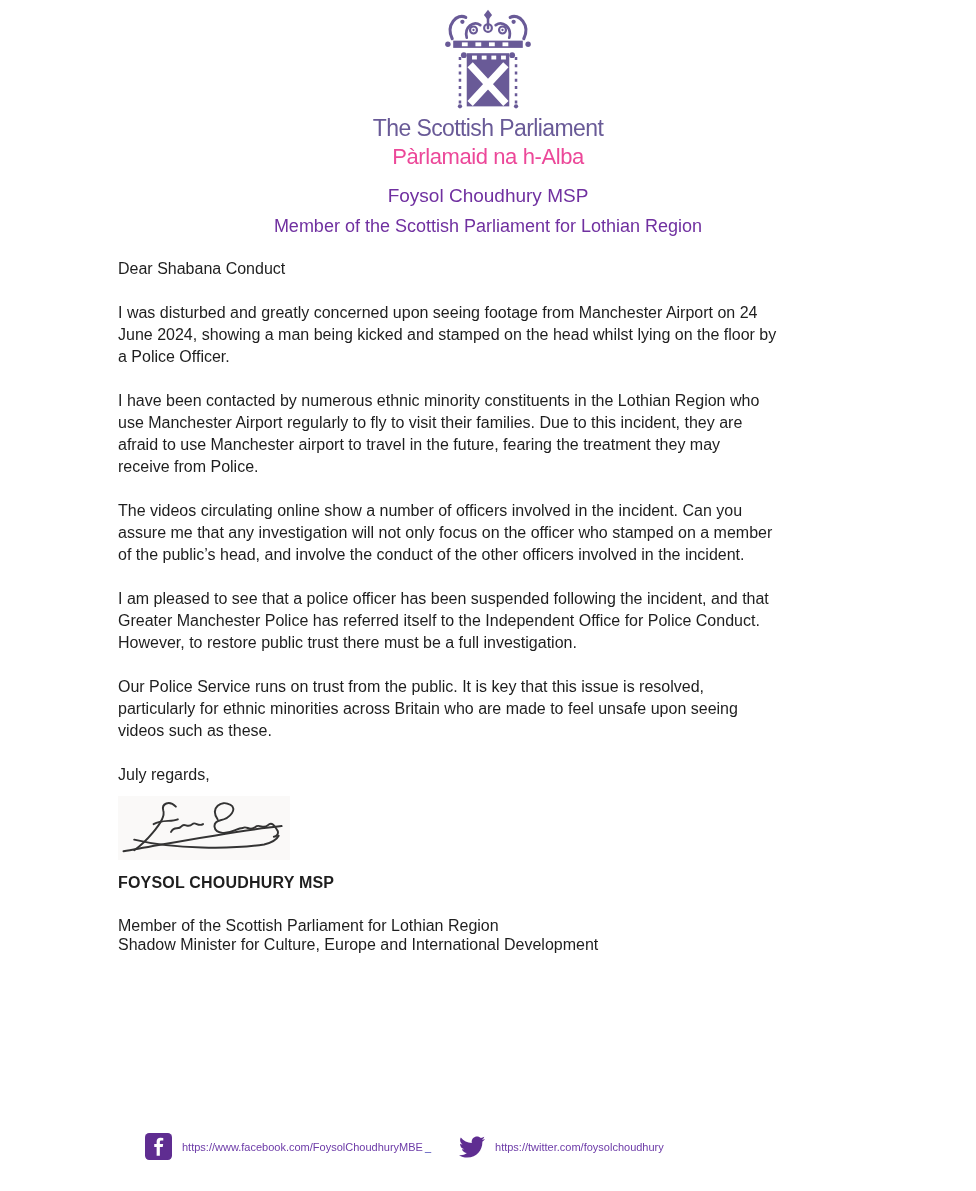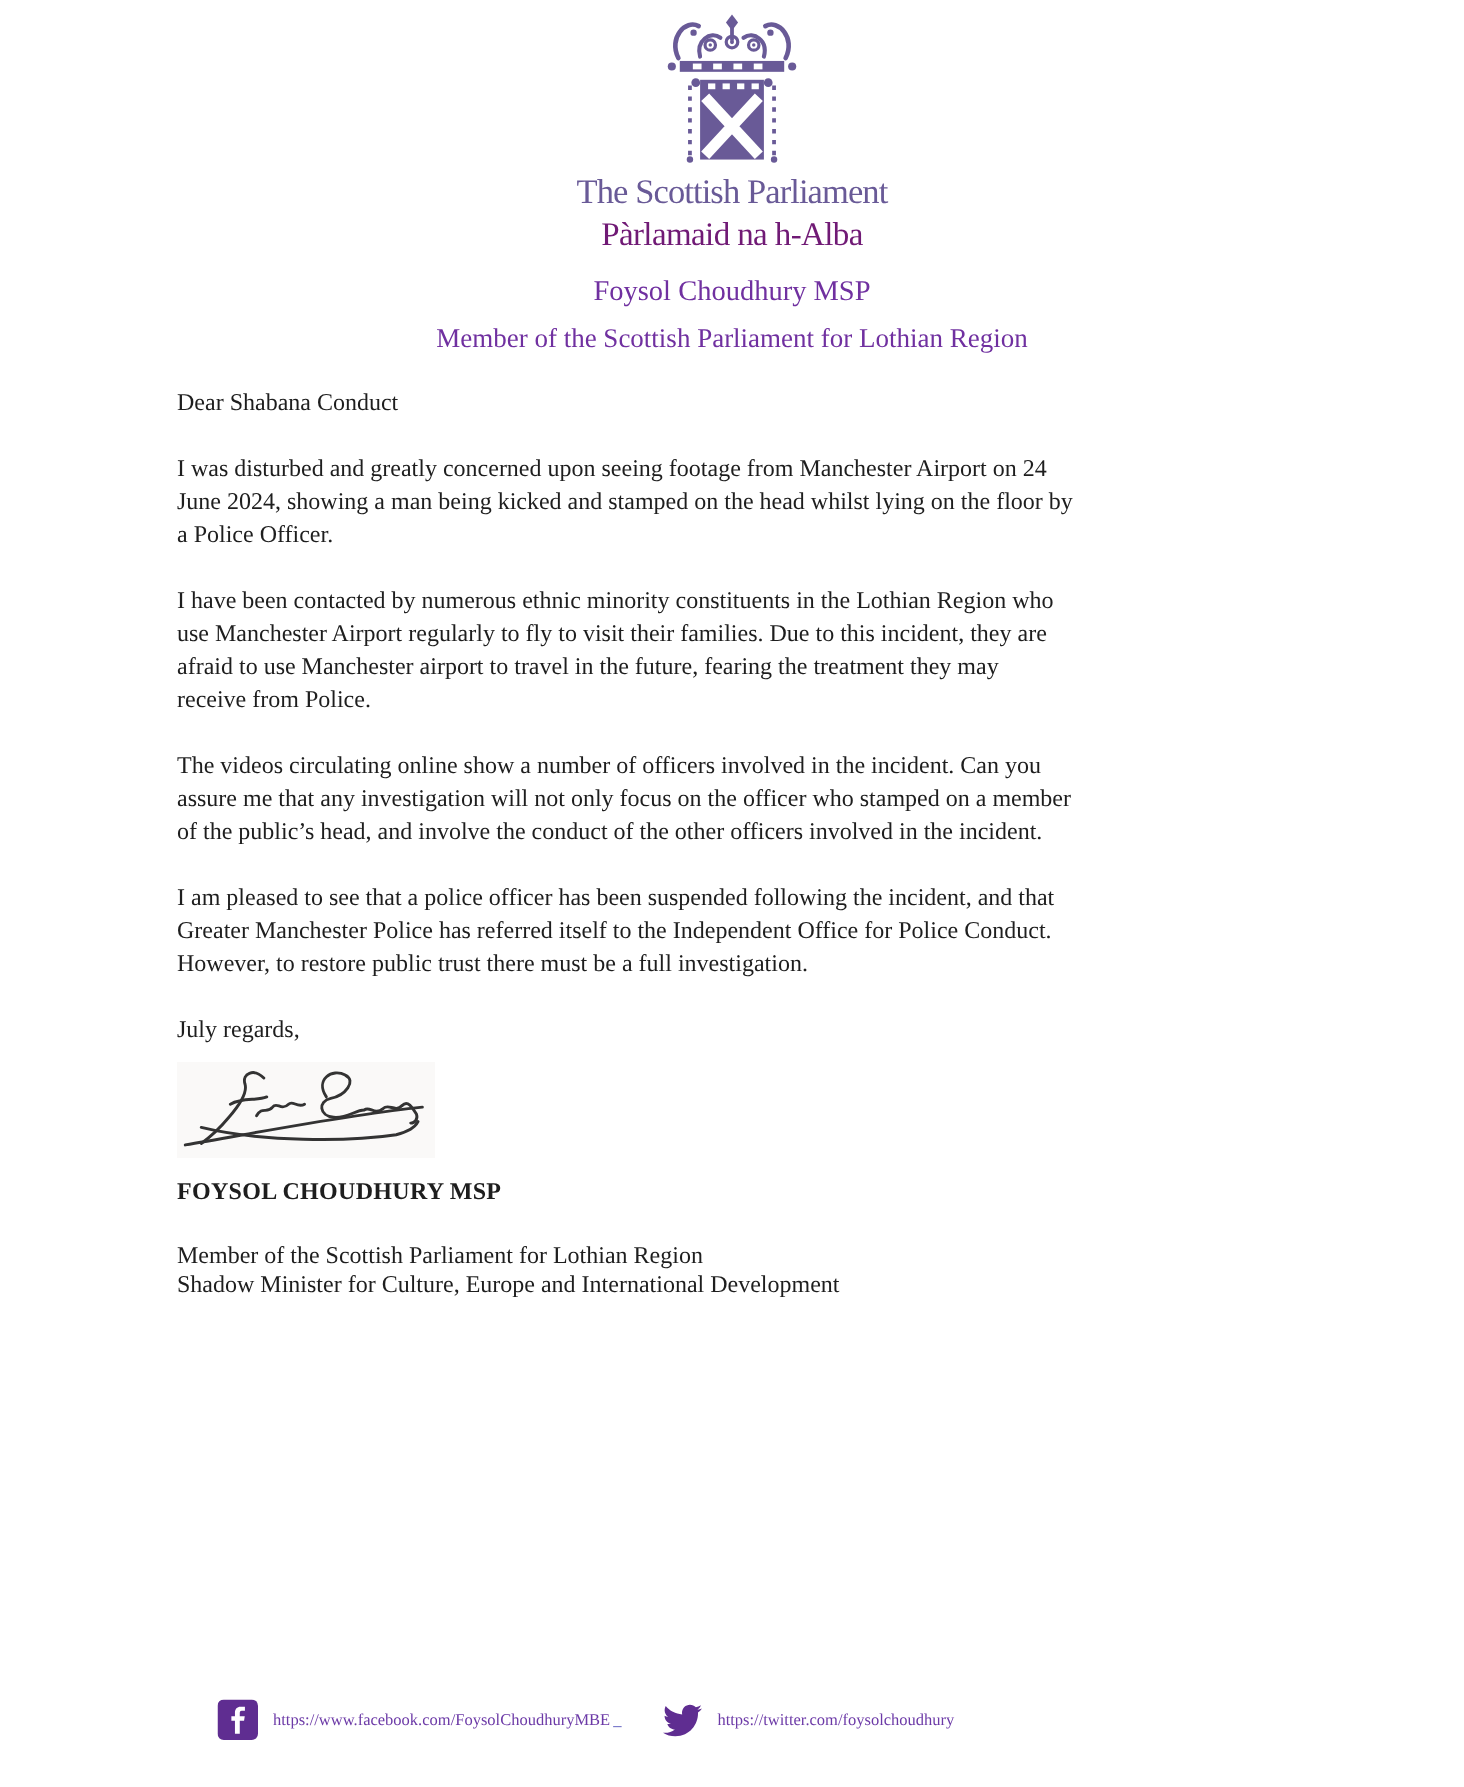--- a/index.html
+++ b/index.html
@@ -1,24 +1,24 @@
 <!DOCTYPE html>
 <html><head>
 <meta charset="utf-8">
 <style>
   html,body { margin:0; padding:0; background:#ffffff; }
   .page {
     position:relative; width:976px; height:1191px; background:#ffffff;
-    font-family:Liberation Serif, serif; color:#1e1e1e; overflow:hidden;
+    font-family:Liberation Sans, sans-serif; color:#1e1e1e; overflow:hidden;
   }
   
   .header { padding-top:8px; text-align:center; }
   .crest { display:block; margin:0 auto; }
   .brand1 { font-size:23px; letter-spacing:-0.6px; color:#695a97; margin-top:5px; }
-  .brand2 { font-size:22px; letter-spacing:-0.4px; color:#701a75; margin-top:2px; }
+  .brand2 { font-size:22px; letter-spacing:-0.4px; color:#ec4899; margin-top:2px; }
   .member-name { margin-top:15px; font-size:19px; color:#7030a0; }
   .member-title { margin-top:9px; font-size:18px; color:#7030a0; }
   
   .letter {
     position:absolute; left:118px; top:258px; width:750px;
     font-size:16px; line-height:22px;
   }
   .letter p { margin:0 0 22px 0; white-space:pre-line; }
   .closing { margin-bottom:10px !important; }
   .signature-box { width:172px; height:64px; background:#faf9f8; margin-bottom:12px; }
@@ -101,20 +101,23 @@
     <p>I have been contacted by numerous ethnic minority constituents in the Lothian Region who
 use Manchester Airport regularly to fly to visit their families. Due to this incident, they are
 afraid to use Manchester airport to travel in the future, fearing the treatment they may
 receive from Police.</p>
     <p>The videos circulating online show a number of officers involved in the incident. Can you
 assure me that any investigation will not only focus on the officer who stamped on a member
 of the public’s head, and involve the conduct of the other officers involved in the incident.</p>
     <p>I am pleased to see that a police officer has been suspended following the incident, and that
 Greater Manchester Police has referred itself to the Independent Office for Police Conduct.
 However, to restore public trust there must be a full investigation.</p>
+    <p>Our Police Service runs on trust from the public. It is key that this issue is resolved,
+particularly for ethnic minorities across Britain who are made to feel unsafe upon seeing
+videos such as these.</p>
     <p class="closing">July regards,</p>
 
     <div class="signature-box">
       <svg width="172" height="64" viewBox="0 0 172 66">
         <g fill="none" stroke="#333333" stroke-width="2" stroke-linecap="round">
           <path d="M57,11 C50,4 42,8 44,15 C46,21 40,30 33,38 C28,44 21,51 14,56"></path>
           <path d="M34,29 C43,24 52,27 59,24"></path>
           <path d="M52,37 C56,30 59,36 63,31 C66,27 69,34 74,29 C77,26 80,32 85,29"></path>
           <path d="M100,24 C92,12 104,4 113,9 C121,13 113,23 103,25 C94,27 95,37 105,38 C114,39 120,33 126,33 C130,30 133,37 139,32 C143,28 147,35 152,30 C156,26 159,31 162,36 C163,39 161,42 158,42"></path>
           <path d="M3,57 C45,50 115,36 166,31"></path>

